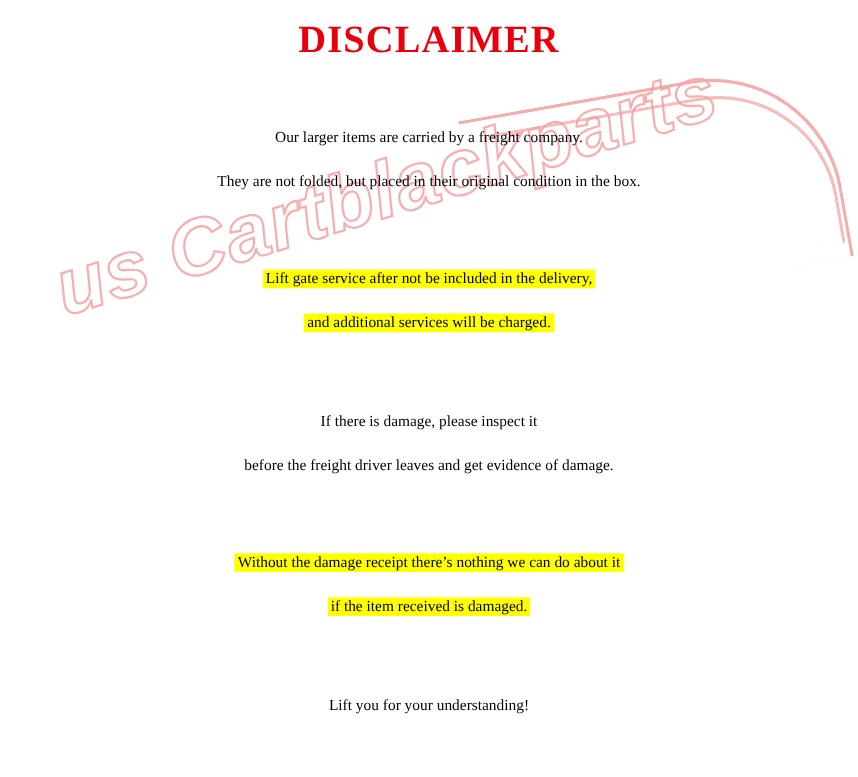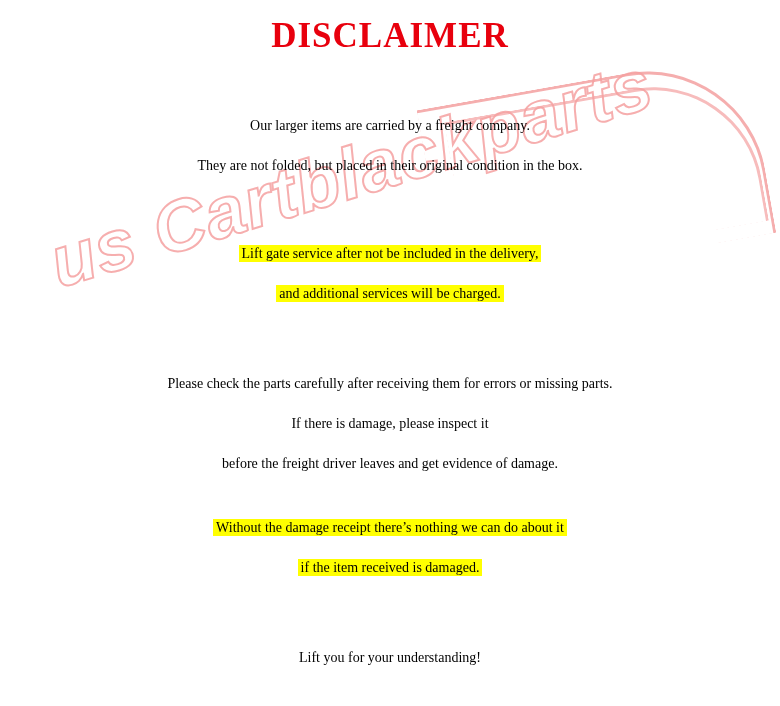--- a/index.html
+++ b/index.html
@@ -114,21 +114,21 @@
   .hl {
     background: #ffff00;
     padding: 1px 3px;
     box-decoration-break: clone;
     -webkit-box-decoration-break: clone;
   }
 
   .block-1 { margin-top: 50px; }
   .block-2 { margin-top: 48px; }
   .block-3 { margin-top: 50px; }
-  .block-4 { margin-top: 24px; }
+  .block-4 { margin-top: 48px; }
   .block-5 { margin-top: 50px; }
 </style>
 </head>
 <body>
 
 <div class="page">
 
   <div class="watermark">
     <div class="watermark-swoosh"></div>
     <div class="watermark-swoosh2"></div>
@@ -143,21 +143,20 @@
       <span class="line">Our larger items are carried by a freight company.</span>
       <span class="line">They are not folded, but placed in their original condition in the box.</span>
     </div>
 
     <div class="para block-2">
       <span class="line"><span class="hl">Lift gate service after not be included in the delivery,</span></span>
       <span class="line"><span class="hl">and additional services will be charged.</span></span>
     </div>
 
     <div class="para block-3">
-      <span class="line">Please check the parts carefully after receiving them for errors or missing parts.</span>
       <span class="line">If there is damage, please inspect it</span>
       <span class="line">before the freight driver leaves and get evidence of damage.</span>
     </div>
 
     <div class="para block-4">
       <span class="line"><span class="hl">Without the damage receipt there’s nothing we can do about it</span></span>
       <span class="line"><span class="hl">if the item received is damaged.</span></span>
     </div>
 
     <div class="para block-5">

